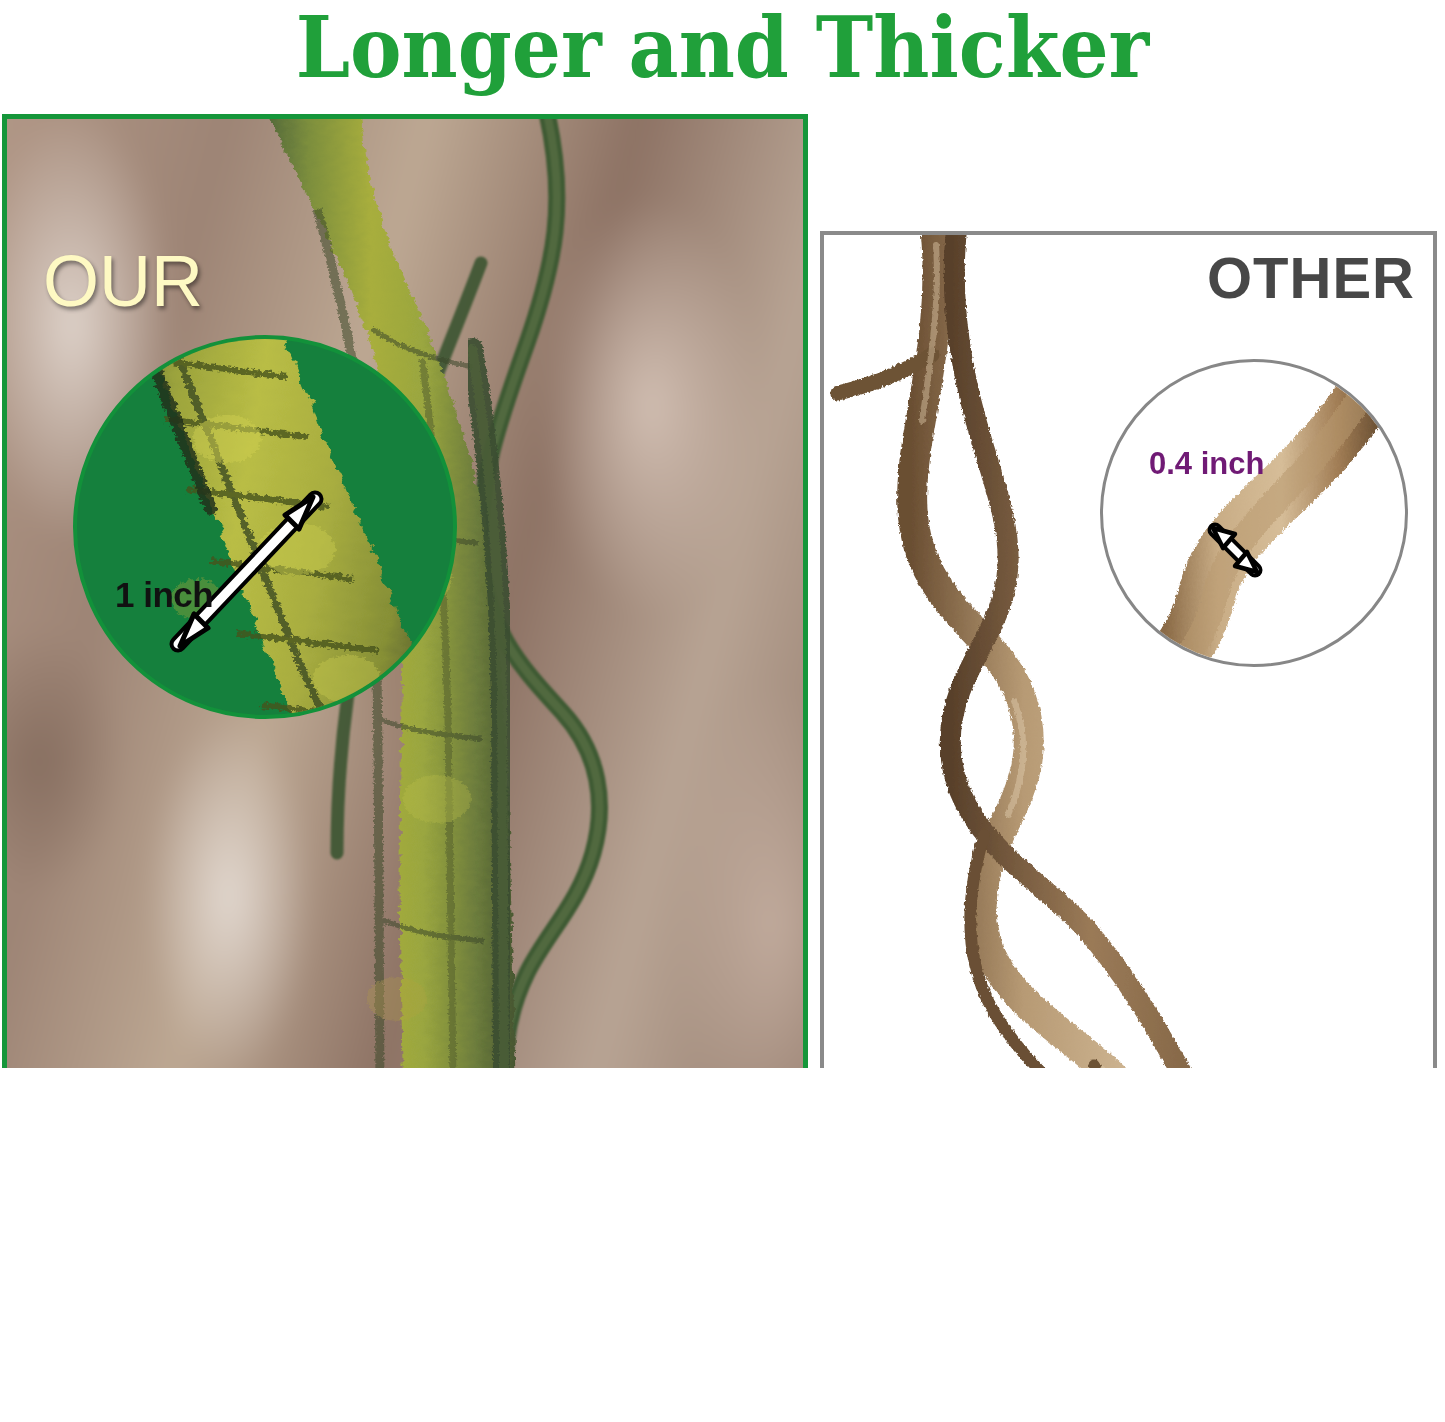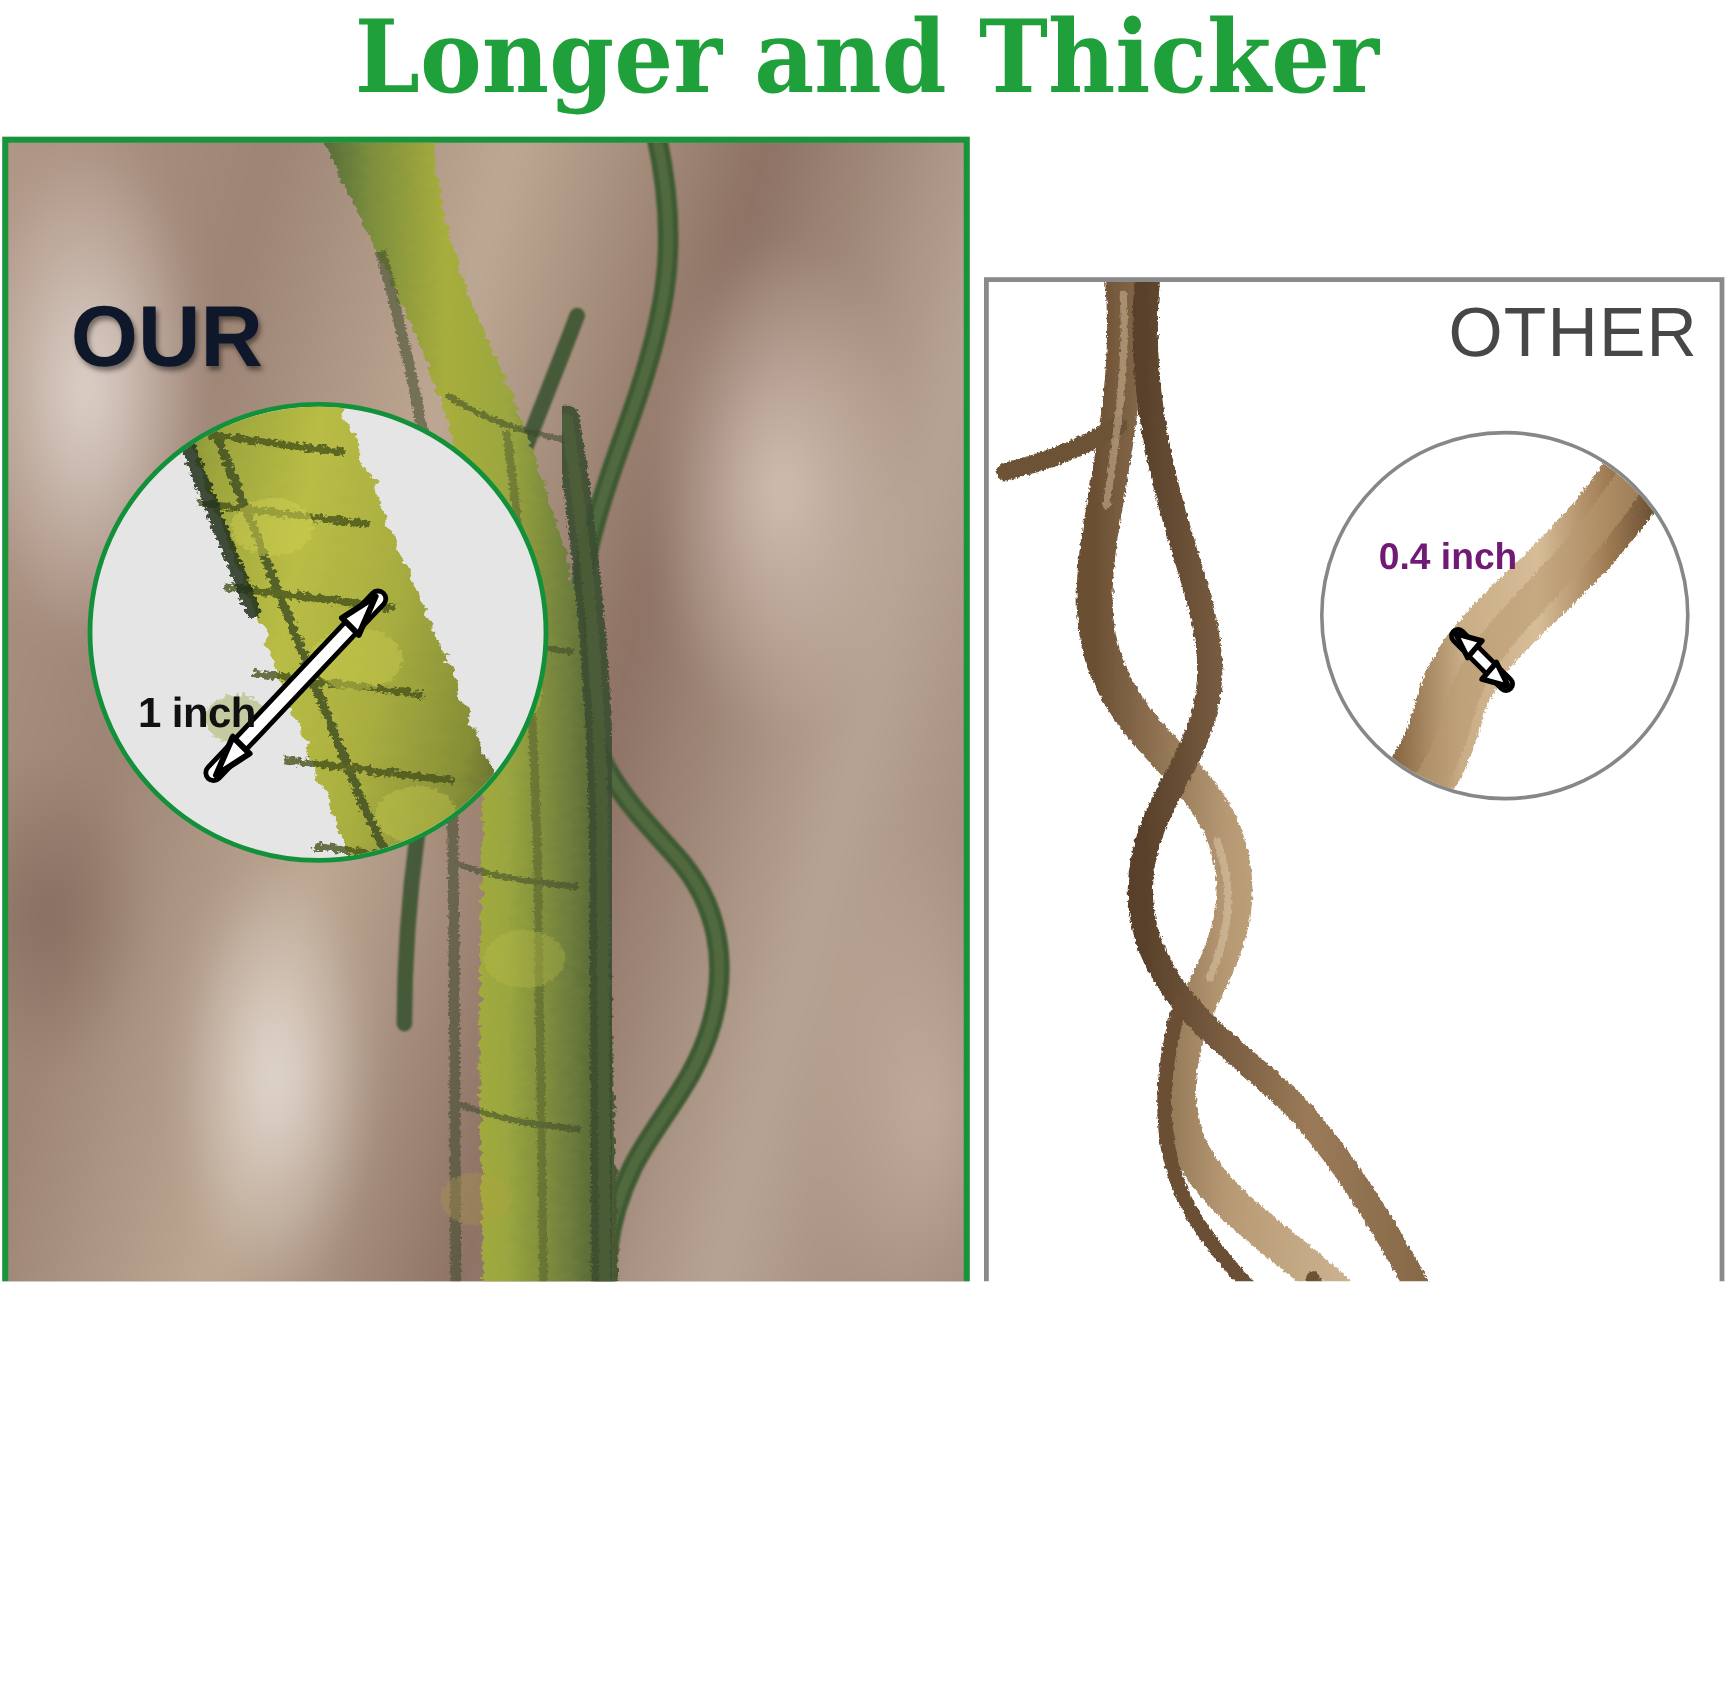--- a/index.html
+++ b/index.html
@@ -84,21 +84,21 @@
   }
 
   
   #our-circle {
     position: absolute;
     left: 66px;
     top: 216px;
     width: 384px;
     height: 384px;
     border-radius: 50%;
-    background: #e5e5e5;
+    background: #15803d;
     border: 4px solid #12913a;
     box-sizing: border-box;
     overflow: hidden;
   }
   #our-circle .zoom-vine {
     position: absolute;
     left: -30px;
     top: -40px;
     width: 450px;
     height: 470px;
@@ -109,25 +109,25 @@
     top: 455px;
     font-size: 35px;
     font-weight: bold;
     color: #111111;
     letter-spacing: -.5px;
     white-space: nowrap;
   }
 
   #our-label {
     position: absolute;
-    left: 52px;
+    left: 36px;
     top: 126px;
     font-size: 72px;
-    font-weight: bold;
-    color: #0f172a;
+    font-weight: normal;
+    color: #fef9c3;
     letter-spacing: 0px;
     text-shadow: 2px 3px 4px rgba(0,0,0,.45);
     line-height: 1;
   }
 
   
   #other-panel {
     position: absolute;
     left: 820px;
     top: 231px;
@@ -136,21 +136,21 @@
     border: 4px solid #8a8a8a;
     box-sizing: border-box;
     background: #ffffff;
     overflow: hidden;
   }
   #other-label {
     position: absolute;
     right: 18px;
     top: 14px;
     font-size: 58px;
-    font-weight: normal;
+    font-weight: bold;
     color: #474747;
     letter-spacing: 1px;
     line-height: 1;
   }
   #other-circle {
     position: absolute;
     left: 276px;
     top: 124px;
     width: 308px;
     height: 308px;

